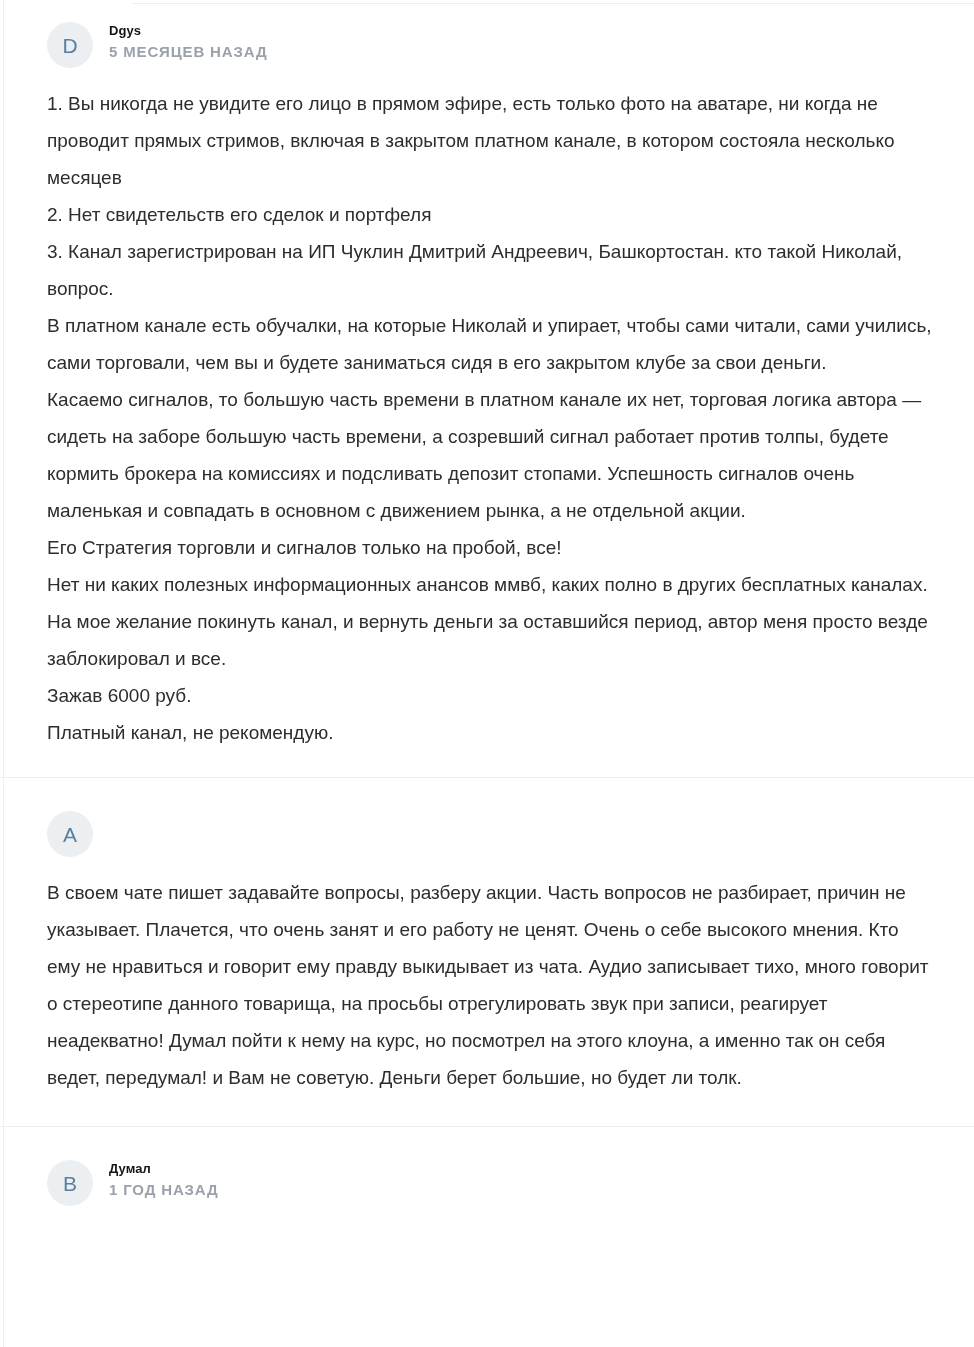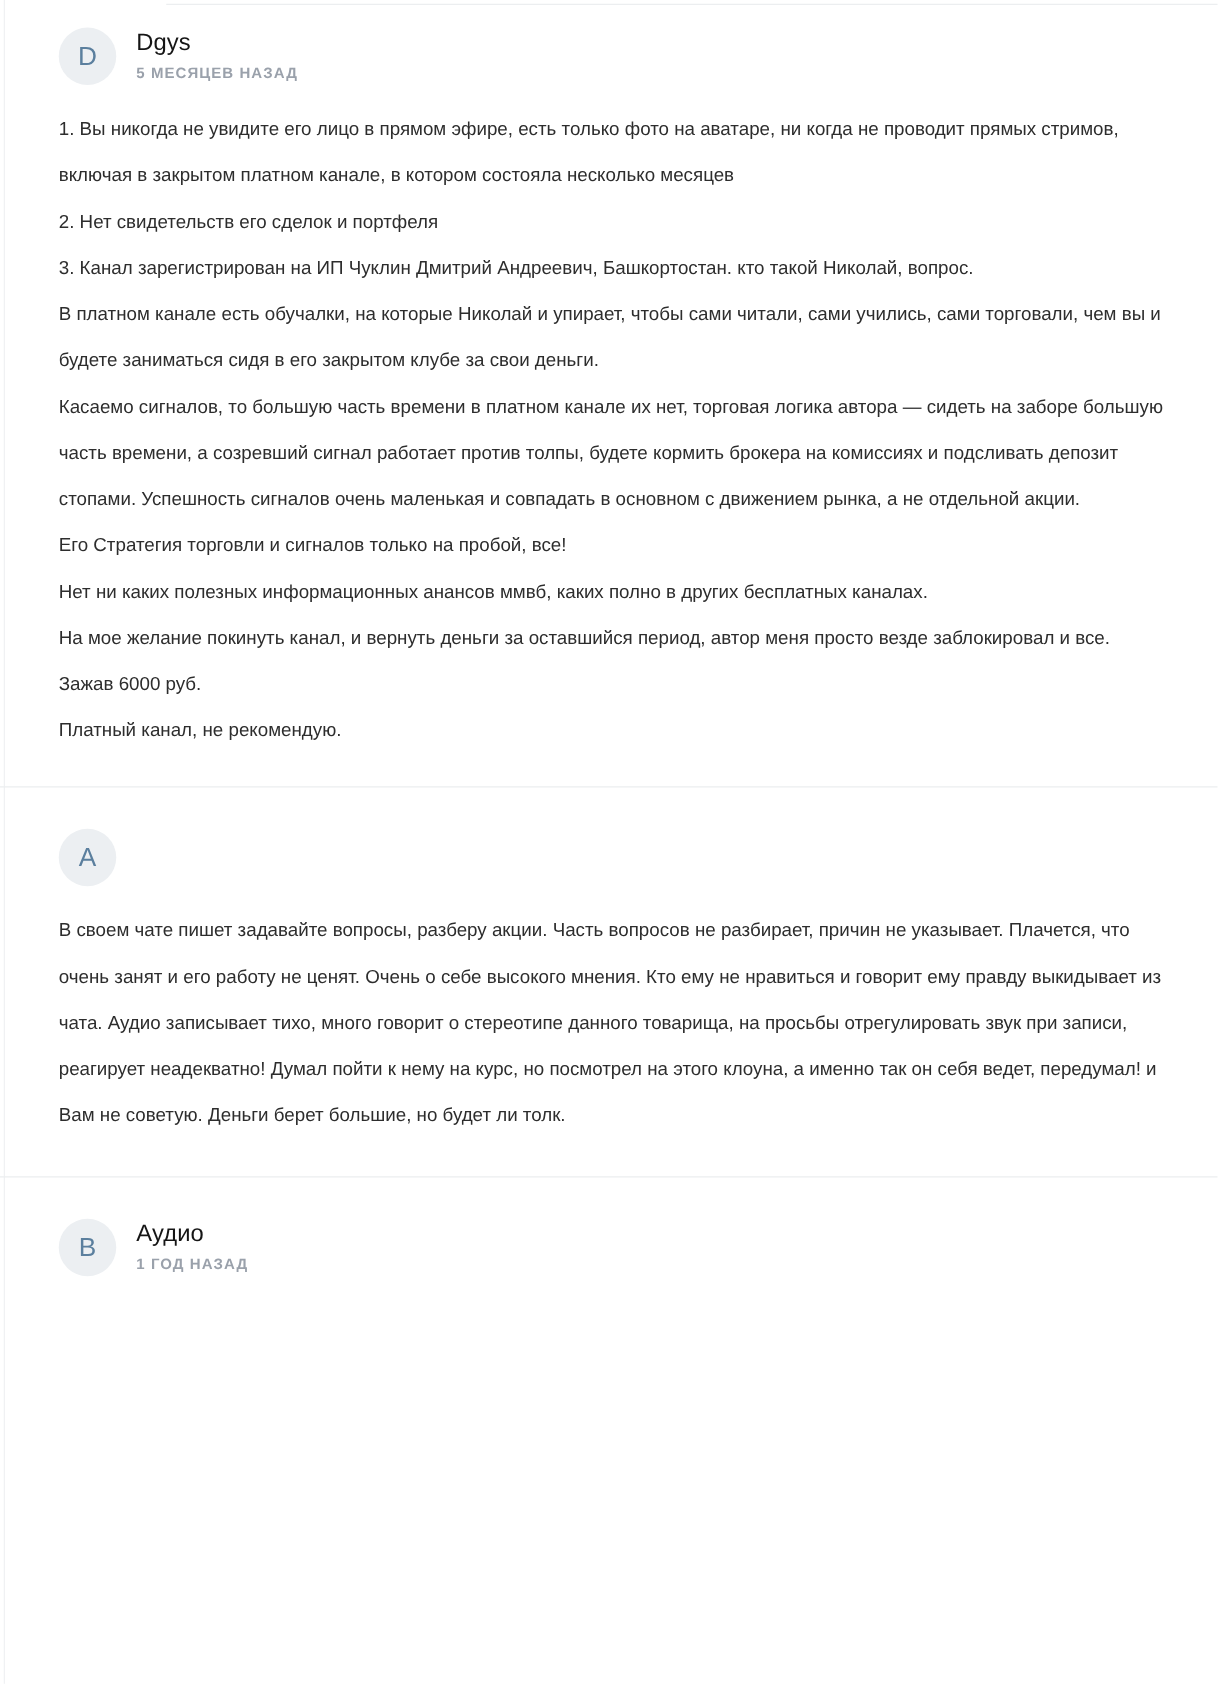--- a/index.html
+++ b/index.html
@@ -71,38 +71,38 @@
     font-size: 21px;
     font-weight: 400;
     line-height: 1;
     font-family: "Liberation Sans", sans-serif;
     user-select: none;
   }
   .head-text {
     padding-top: 1px;
   }
   .author {
-    font-size: 19px;
-    font-weight: normal;
+    font-size: 13px;
+    font-weight: bold;
     color: #151515;
     line-height: 1.25;
     letter-spacing: 0.1px;
   }
   .timestamp {
     margin-top: 4px;
-    font-size: 12px;
+    font-size: 15px;
     font-weight: bold;
     color: #9aa1ab;
     letter-spacing: 0.85px;
     text-transform: uppercase;
     line-height: 1.2;
   }
   .body {
     margin-top: 17px;
-    font-size: 15px;
+    font-size: 19px;
     line-height: 37px;
     color: #2d2d2d;
     white-space: pre-line;
     word-wrap: break-word;
   }
   
   .c1 { padding-top: 22px; padding-bottom: 26px; }
   .c2 { padding-top: 33px; padding-bottom: 30px; }
   .c3 { padding-top: 33px; padding-bottom: 20px; }
   .c1 .body { padding-right: 14px; }
@@ -142,20 +142,20 @@
       <div class="comment-head">
         <div class="avatar">A</div>
       </div>
       <div class="body">В своем чате пишет задавайте вопросы, разберу акции. Часть вопросов не разбирает, причин не указывает. Плачется, что очень занят и его работу не ценят. Очень о себе высокого мнения. Кто ему не нравиться и говорит ему правду выкидывает из чата. Аудио записывает тихо, много говорит о стереотипе данного товарища, на просьбы отрегулировать звук при записи, реагирует неадекватно! Думал пойти к нему на курс, но посмотрел на этого клоуна, а именно так он себя ведет, передумал! и Вам не советую. Деньги берет большие, но будет ли толк.</div>
     </li>
 
     <li class="comment c3">
       <div class="comment-head">
         <div class="avatar">B</div>
         <div class="head-text">
-          <div class="author">Аудио</div>
+          <div class="author">Думал</div>
           <div class="timestamp">1 год назад</div>
         </div>
       </div>
     </li>
 
   </ul>
 </div>
 
 </body></html>

